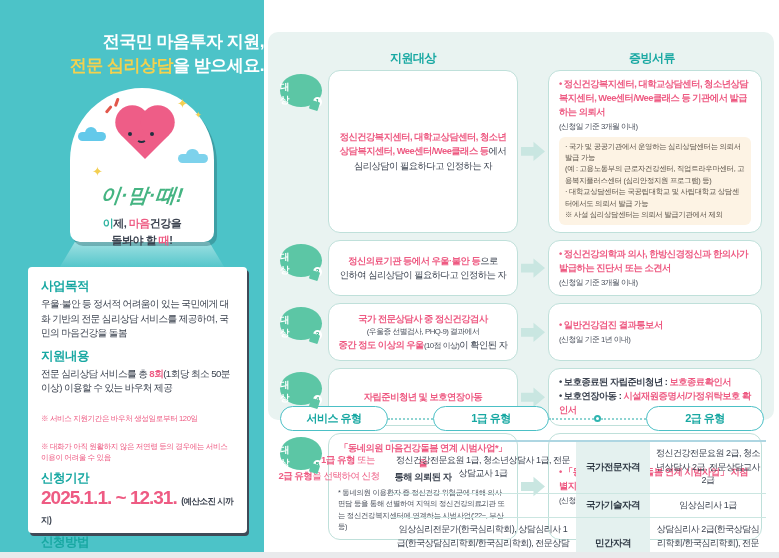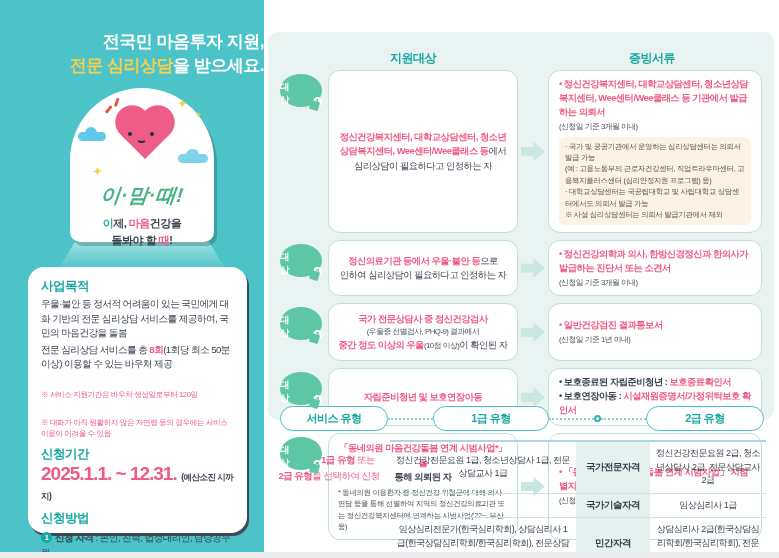--- a/index.html
+++ b/index.html
@@ -31,21 +31,21 @@
   .sparkle { position:absolute; color:#f3cf52; font-size:13px; }
   .sp1 { right:26px; top:8px; } .sp2 { right:12px; top:22px; font-size:9px; } .sp3 { left:22px; top:76px; }
   .dash { position:absolute; width:9px; height:2.5px; background:#e2574b; border-radius:2px; }
   .d1 { left:34px; top:20px; transform:rotate(-50deg); }
   .d2 { left:42px; top:13px; transform:rotate(-70deg); }
 
   .stamp { text-align:center; color:#45b482; font-weight:800; font-style:italic; font-size:20px; letter-spacing:0.5px; margin-top:2px; transform:skewX(-6deg); }
   .stamp-sub { text-align:center; font-size:11px; font-weight:bold; color:#3c4350; line-height:1.5; margin-top:6px; letter-spacing:-0.5px; }
   .c-teal { color:#2fb3a0; } .c-pink { color:#ee5b83; }
 
-  .info-card { position:absolute; left:28px; top:267px; width:219px; height:266px; background:#ffffff; border-radius:16px; box-shadow:2px 3px 0 #3f4a57; padding:11px 13px; }
+  .info-card { position:absolute; left:28px; top:267px; width:219px; height:266px; background:#ffffff; border-radius:4px; box-shadow:2px 3px 0 #3f4a57; padding:11px 13px; }
   .sec-h { color:#18a8a2; font-weight:bold; font-size:12.5px; letter-spacing:-0.5px; margin-top:7px; }
   .sec-h:first-child { margin-top:0; }
   .sec-body { font-size:9.7px; color:#3c4350; line-height:1.5; letter-spacing:-0.6px; margin-top:2px; }
   .pink-note { font-size:7.6px; color:#ee5b83; line-height:1.45; letter-spacing:-0.4px; margin-top:17px; }
   .period-value { color:#ee5b83; font-size:19px; font-weight:800; letter-spacing:-1px; display:inline; }
   .period-note { color:#3c4350; font-size:8.5px; font-weight:bold; letter-spacing:-0.5px; }
   .m-item { font-size:9.7px; color:#3c4350; letter-spacing:-0.6px; line-height:1.55; margin-top:3px; }
   .m-num { display:inline-block; width:11px; height:11px; border-radius:50%; background:#18a8a2; color:#fff; font-size:7.5px; font-weight:bold; text-align:center; line-height:11px; margin-right:3px; vertical-align:1px; }
   .m-label { font-weight:bold; }
 
@@ -119,20 +119,21 @@
       <div class="stamp-sub">
         <span class="c-teal">이</span><span>제, </span><span class="c-pink">마음</span><span>건강을</span><br>
         <span>돌봐야 할 </span><span class="c-pink">때</span><span>!</span>
       </div>
     </div>
 
     <div class="info-card">
       <div class="sec-h">사업목적</div>
       <div class="sec-body">우울·불안 등 정서적 어려움이 있는 국민에게 대화 기반의 전문 심리상담 서비스를 제공하여, 국민의 마음건강을 돌봄</div>
 
+      <div class="sec-h">지원내용</div>
       <div class="sec-body">
         <span>전문 심리상담 서비스를 총 </span><span class="pk">8회</span><span>(1회당 최소 50분 이상) 이용할 수 있는 바우처 제공</span>
       </div>
       <div class="pink-note">※ 서비스 지원기간은 바우처 생성일로부터 120일</div>
       <div class="pink-note">※ 대화가 아직 원활하지 않은 저연령 등의 경우에는 서비스 이용이 어려울 수 있음</div>
 
       <div class="sec-h">신청기간</div>
       <div>
         <span class="period-value">2025.1.1. ~ 12.31.</span>
         <span class="period-note">(예산소진 시까지)</span>

